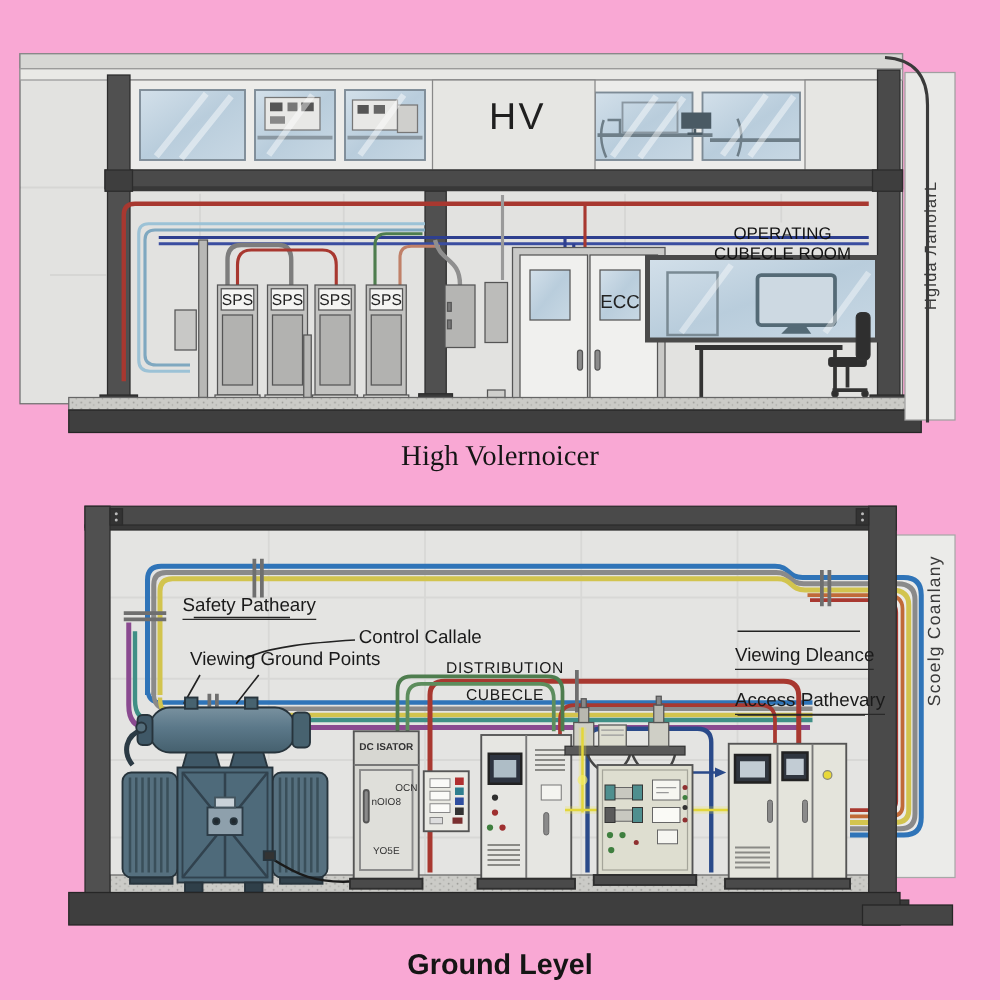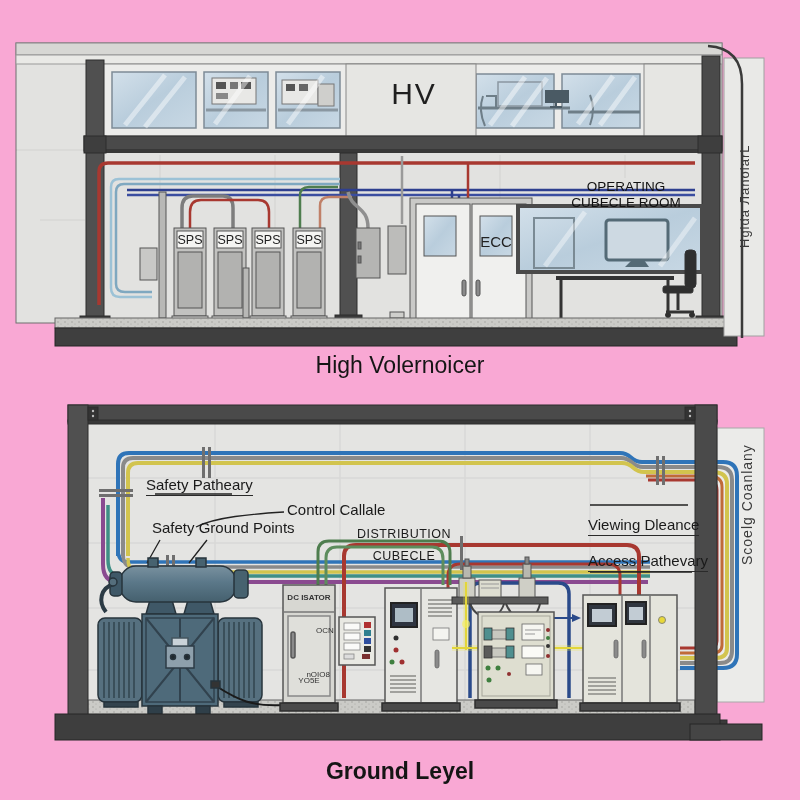--- a/index.html
+++ b/index.html
@@ -406,31 +406,31 @@
 <div class="lbl center" style="left:548px;top:179px;width:156px;font-size:13.5px;color:#111;">OPERATING</div>
 <div class="lbl center" style="left:548px;top:195px;width:156px;font-size:13.5px;color:#111;">CUBECLE ROOM</div>
 <div class="lbl center" style="left:480px;top:233px;width:32px;font-size:15px;color:#222;">ECC</div>
 <div class="lbl center" style="left:177px;top:233px;width:26px;font-size:12.5px;color:#222;">SPS</div>
 <div class="lbl center" style="left:217px;top:233px;width:26px;font-size:12.5px;color:#222;">SPS</div>
 <div class="lbl center" style="left:255px;top:233px;width:26px;font-size:12.5px;color:#222;">SPS</div>
 <div class="lbl center" style="left:296px;top:233px;width:26px;font-size:12.5px;color:#222;">SPS</div>
 <div class="rot" style="left:744px;top:248px;">
   <span style="font-size:13px;">Hglda ЛanolarL</span>
 </div>
-<div class="caption" style="top:352px;">High Volernoicer</div>
+<div class="caption" style="top:352px;font-family:Liberation Serif, serif;">High Volernoicer</div>
 
 <div class="lbl under" style="left:146px;top:476px;font-size:15px;">Safety Patheary</div>
 <div class="lbl" style="left:287px;top:501px;font-size:15px;">Control Callale</div>
-<div class="lbl" style="left:152px;top:519px;font-size:15px;">Safety Ground Points</div>
+<div class="lbl" style="left:152px;top:519px;font-size:15px;">Viewing Ground Points</div>
 <div class="lbl center" style="left:352px;top:527px;width:104px;font-size:12.5px;letter-spacing:0.5px;">DISTRIBUTION</div>
 <div class="lbl center" style="left:352px;top:549px;width:104px;font-size:12.5px;letter-spacing:0.5px;">CUBECLE</div>
 <div class="lbl under" style="left:588px;top:485px;font-size:15px;margin-top:31px;">Viewing Dleance</div>
 <div class="lbl under" style="left:588px;top:552px;font-size:15px;">Access Pathevary</div>
 <div class="lbl center tiny" style="left:284px;top:593px;width:50px;font-weight:bold;">DC ISATOR</div>
 <div class="lbl center tiny" style="left:288px;top:626px;width:42px;margin-left:16px;">OCN</div>
-<div class="lbl center tiny" style="left:288px;top:670px;width:42px;text-align:right;">nOIO8</div>
+<div class="lbl center tiny" style="left:288px;top:637px;width:42px;">nOIO8</div>
 <div class="lbl center tiny" style="left:288px;top:648px;width:42px;margin-top:28px;">YO5E</div>
 <div class="rot" style="left:747px;top:565px;">
   <span style="font-size:14px;">Scoelg Coanlany</span>
 </div>
 <div class="caption" style="top:758px;font-weight:bold;">Ground Leyel</div>
 
 </div>
 
 </body></html>

